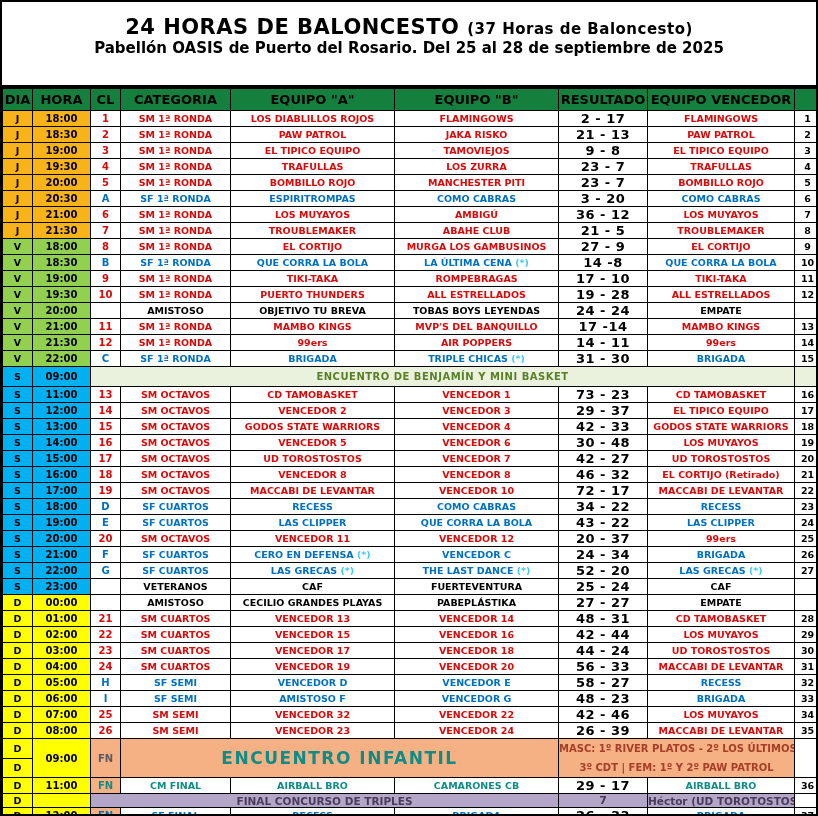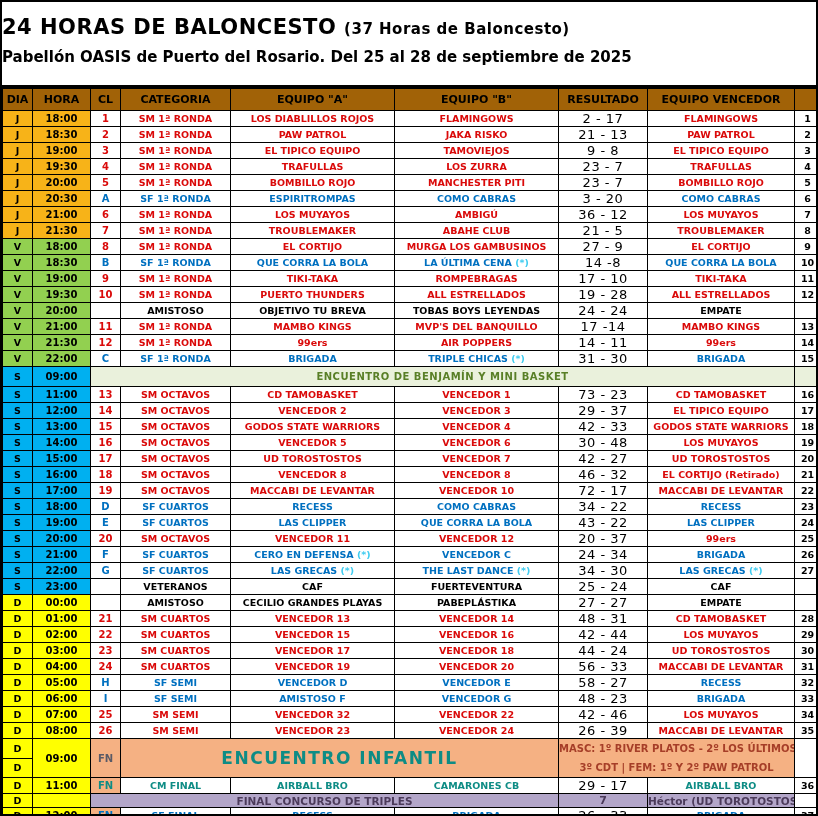--- a/index.html
+++ b/index.html
@@ -1,30 +1,30 @@
 <!DOCTYPE html>
 <html style="--day_j: #F7B318; --day_v: #92D050; --day_s: #00B0F0; --day_d: #FFFF00; --fn_bg: #F5B183; --benjamin_bg: #EAF1DC; --benjamin_text: #597F27; --purple_bg: #B3A6C9; --purple_text: #4B3A5A; --red: #DA0A0A; --blue: #0070C0; --cyan: #3FCCF0; --teal: #0E8C85; --gray: #5A5A66; --maroon: #A63E28;"><head>
 <meta charset="utf-8">
 <style>
   *{box-sizing:border-box}
   html,body{margin:0;padding:0;background:#fff}
   body{font-family:"DejaVu Sans","Liberation Sans",sans-serif;color:#000}
   .sheet{width:818px;height:816px;border:2px solid #000;overflow:hidden;background:#fff}
-  .titlebox{height:86px;border-bottom:3px solid #000;text-align:left;padding-top:13px}
+  .titlebox{height:86px;border-bottom:3px solid #000;text-align:center;padding-top:13px}
   .title-line{font-size:21px;font-weight:bold;letter-spacing:.5px}
   .title-note{font-size:15px;font-weight:bold}
-  .subtitle{font-size:15px;font-weight:bold;margin-top:9px}
+  .subtitle{font-size:15px;font-weight:bold;margin-top:0}
   table{width:100%;height:723px;border-collapse:collapse;table-layout:fixed}
   th,td{border:1px solid #000;text-align:center;vertical-align:middle;padding:0;overflow:hidden;white-space:nowrap}
-  thead th{font-size:11px;height:22px;font-weight:bold;background:#a16207}
+  thead th{font-size:13px;height:22px;font-weight:bold;background:#15803d}
   td{font-size:9.5px;font-weight:bold}
   .day{font-size:9.5px}
   .hora{font-size:10px}
   .cl{font-size:10px}
-  .res{font-size:13px;font-weight:normal;letter-spacing:.5px;color:#000}
+  .res{font-size:13px;font-weight:bold;letter-spacing:.5px;color:#000}
   .num{font-size:9.5px;color:#000}
   .bg-j{background:var(--day_j)} .bg-v{background:var(--day_v)}
   .bg-s{background:var(--day_s)} .bg-d{background:var(--day_d)}
   .bg-fn{background:var(--fn_bg)}
   .t-red{color:var(--red)} .t-blue{color:var(--blue)} .t-black{color:#000}
   .t-teal{color:var(--teal)} .t-cyan{color:var(--cyan)} .t-gray{color:var(--gray)}
   .benjamin{background:var(--benjamin_bg);color:var(--benjamin_text);font-size:10px;letter-spacing:.5px}
   .infantil-title{color:var(--teal);font-size:17px;letter-spacing:1.5px}
   .notes{color:var(--maroon);font-size:10px}
   .notes div{line-height:1.9}
@@ -373,21 +373,21 @@
           <td class="t-blue">BRIGADA</td>
           <td class="num">26</td>
         </tr>
         <tr>
           <td class="day bg-s">S</td>
           <td class="hora bg-s">22:00</td>
           <td class="cl t-blue">G</td>
           <td class="t-blue">SF CUARTOS</td>
           <td class="t-blue">LAS GRECAS <span class="t-cyan">(*)</span></td>
           <td class="t-blue">THE LAST DANCE <span class="t-cyan">(*)</span></td>
-          <td class="res">34 - 30</td>
+          <td class="res">52 - 20</td>
           <td class="t-blue">LAS GRECAS <span class="t-cyan">(*)</span></td>
           <td class="num">27</td>
         </tr>
         <tr>
           <td class="day bg-s">S</td>
           <td class="hora bg-s">23:00</td>
           <td class="cl t-black"></td>
           <td class="t-black">VETERANOS</td>
           <td class="t-black">CAF</td>
           <td class="t-black">FUERTEVENTURA</td>

